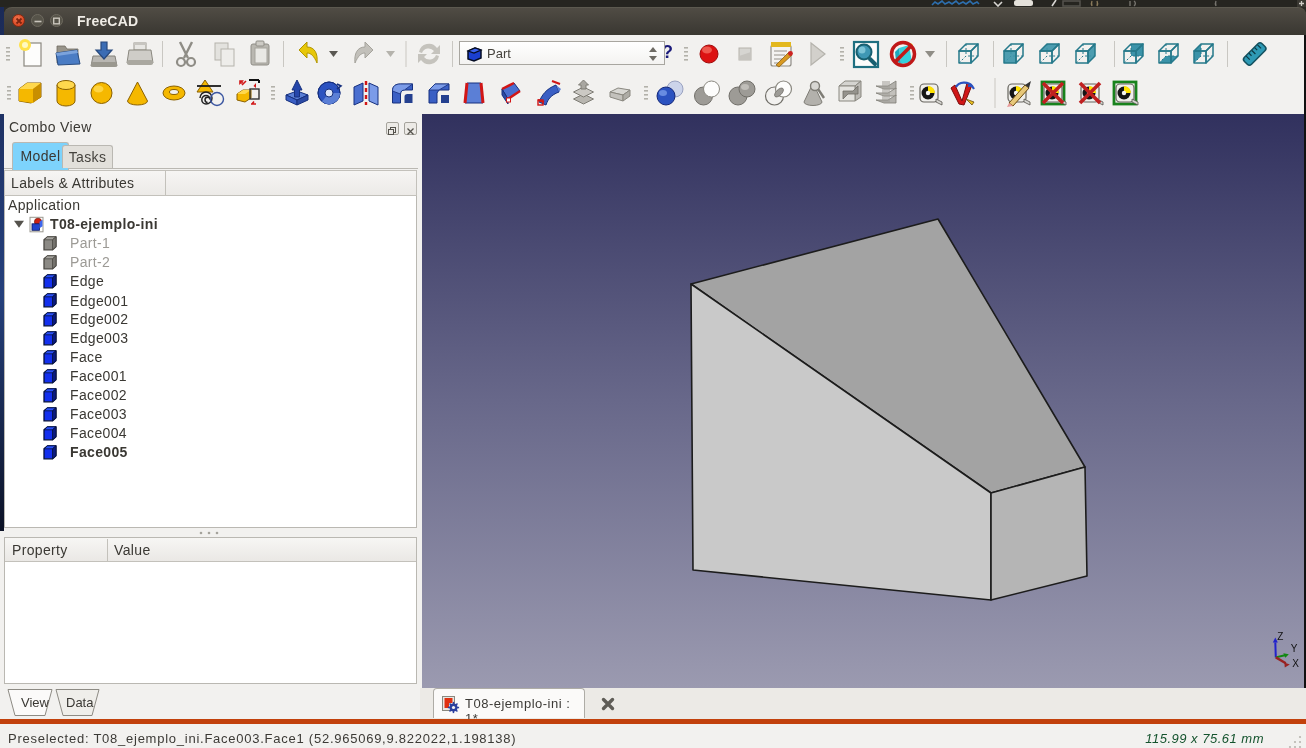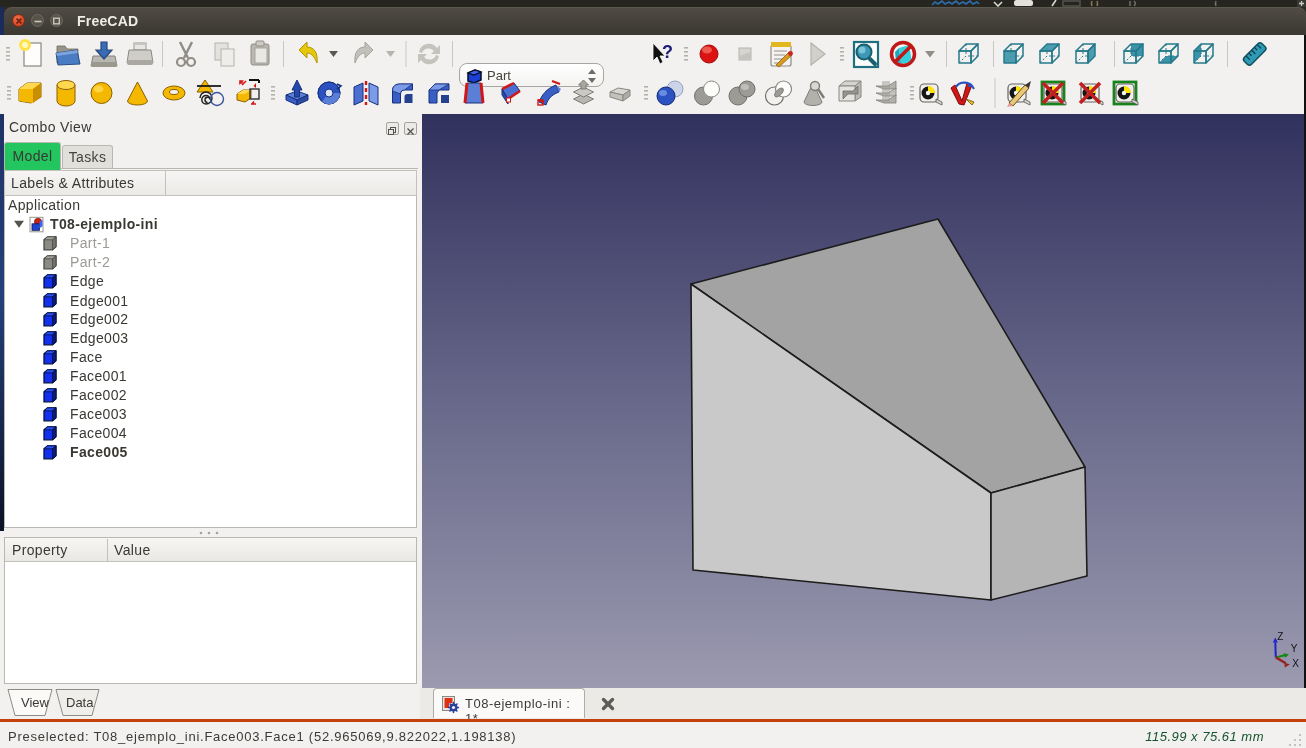--- a/index.html
+++ b/index.html
@@ -12,24 +12,24 @@
   background:linear-gradient(#504c44,#403d37 70%,#3a3831);
   border-radius:8px 8px 0 0; border-top:1px solid #5c594f; }
 #navystrip { position:absolute; left:0; top:7px; width:4px; height:524px;
   background:linear-gradient(#1b2a57,#25407c 55%,#0c1226); }
 .tbtn { position:absolute; top:14px; width:13px; height:13px; border-radius:50%; }
 #btn-close { left:12px; background:radial-gradient(circle at 40% 35%,#f07750,#dd4d28 60%,#c43d1b); border:1px solid #872912; }
 #btn-min, #btn-max { background:#565349; border:1px solid #6e6a5f; }
 #btn-min { left:31px; } #btn-max { left:50px; }
 #wtitle { position:absolute; left:77px; top:13px; color:#efece6; font-size:14px; font-weight:bold; letter-spacing:.2px; }
 #toolbars { position:absolute; left:0; top:35px; width:1306px; height:79px; background:#f2f1ef; }
-#combo { position:absolute; left:459px; top:41px; width:145px; height:24px;
-  background:linear-gradient(#ffffff,#f4f3f1); border:1px solid #a8a6a0; border-radius:8px;margin-top:22px; }
+#combo { position:absolute; left:459px; top:41px; width:206px; height:24px;
+  background:linear-gradient(#ffffff,#f4f3f1); border:1px solid #a8a6a0; border-radius:0; }
 #combo .ctext { position:absolute; left:27px; top:4px; font-size:13px; color:#46433d; }
-#statusbar { position:absolute; left:0; top:719px; width:1306px; height:29px; background:#f2f1ef; border-top:3px solid #c2410c; }
+#statusbar { position:absolute; left:0; top:719px; width:1306px; height:29px; background:#f2f1ef; border-top:5px solid #c2410c; }
 #stext { position:absolute; left:8px; top:7px; font-size:13px; color:#3c3a36; letter-spacing:0.75px; }
 #stext2 { position:absolute; right:42px; top:7px; font-size:13px; color:#14532d; letter-spacing:0.5px;font-style:italic; }
 #dock { position:absolute; left:0; top:114px; width:420px; height:604px; }
 .dkt { font-size:14px; color:#3a3833; letter-spacing:0.35px; }
 #viewport { position:absolute; left:422px; top:114px; width:882px; height:574px; }
 #vpedge { position:absolute; left:1304px; top:35px; width:2px; height:653px; background:#111; }
 #tabbar { position:absolute; left:420px; top:688px; width:886px; height:31px; background:#eceae6; }
 #vtab { position:absolute; left:13px; top:0px; width:152px; height:30px; background:#fbfaf9;
   border:1px solid #aeaca6; border-bottom:none; border-radius:4px 4px 0 0; }
 #vtab .ttext { position:absolute; left:31px; top:7px; font-size:13px; color:#3c3a36; letter-spacing:0.5px; }
@@ -439,21 +439,21 @@
 <div id="dock">
     <div class="dkt" style="position:absolute;left:9px;top:5px;">Combo View</div>
     <div style="position:absolute;left:386px;top:8px;width:13px;height:13px;border:1px solid #a5a39c;background:#eceae6;border-radius:2px;"><svg width="11" height="11">
         <rect x="3.5" y="1.5" width="5" height="5" fill="none" stroke="#55534d" stroke-width="1"></rect>
         <rect x="1.5" y="3.5" width="5" height="5" fill="#eceae6" stroke="#55534d" stroke-width="1"></rect>
       </svg></div>
     <div style="position:absolute;left:404px;top:8px;width:13px;height:13px;border:1px solid #a5a39c;background:#eceae6;border-radius:2px;"><svg width="11" height="11">
         <path d="M2.5 2.5 L8.5 8.5 M8.5 2.5 L2.5 8.5" stroke="#55534d" stroke-width="1.3"></path>
       </svg></div>
     <div style="position:absolute;left:4px;top:54px;width:414px;height:1px;background:#bab8b2;"></div>
-    <div class="dkt" style="position:absolute;left:4px;top:28px;width:57px;height:38px;background:#22c55e;border:1px solid #bab8b2;border-bottom:none;border-radius:3px 3px 0 0;text-align:center;line-height:26px;">Model</div>
+    <div class="dkt" style="position:absolute;left:12px;top:28px;width:57px;height:38px;background:#7dd3fc;border:1px solid #bab8b2;border-bottom:none;border-radius:3px 3px 0 0;text-align:center;line-height:26px;">Model</div>
     <div class="dkt" style="position:absolute;left:62px;top:31px;width:51px;height:23px;background:#e2e0db;border:1px solid #bab8b2;border-bottom:none;border-radius:3px 3px 0 0;text-align:center;line-height:22px;color:#45433e;">Tasks</div>
     <div style="position:absolute;left:4px;top:56px;width:413px;height:26px;background:linear-gradient(#f6f5f3,#eceae7);border:1px solid #c3c1bb;"></div>
     <div style="position:absolute;left:165px;top:57px;width:1px;height:24px;background:#c3c1bb;"></div>
     <div class="dkt" style="position:absolute;left:11px;top:61px;">Labels &amp; Attributes</div>
     <div style="position:absolute;left:4px;top:82px;width:413px;height:332px;background:#fff;border:1px solid #bab8b2;border-top:none;"></div>
     <svg style="position:absolute;left:0;top:0" width="420" height="604">
       <path d="M14 106.8 L24 106.8 L19 113.8 Z" fill="#55534d"></path>
       <rect x="30" y="103.3" width="13" height="14.5" fill="#fdfdfc" stroke="#9a988f" stroke-width="1"></rect>
       <circle cx="38" cy="107.8" r="3.6" fill="#cc2211" stroke="#7a1208" stroke-width="0.7"></circle>
       <rect x="32" y="109.8" width="7.5" height="6.5" fill="#2244cc" stroke="#0a1860" stroke-width="0.8"></rect>

